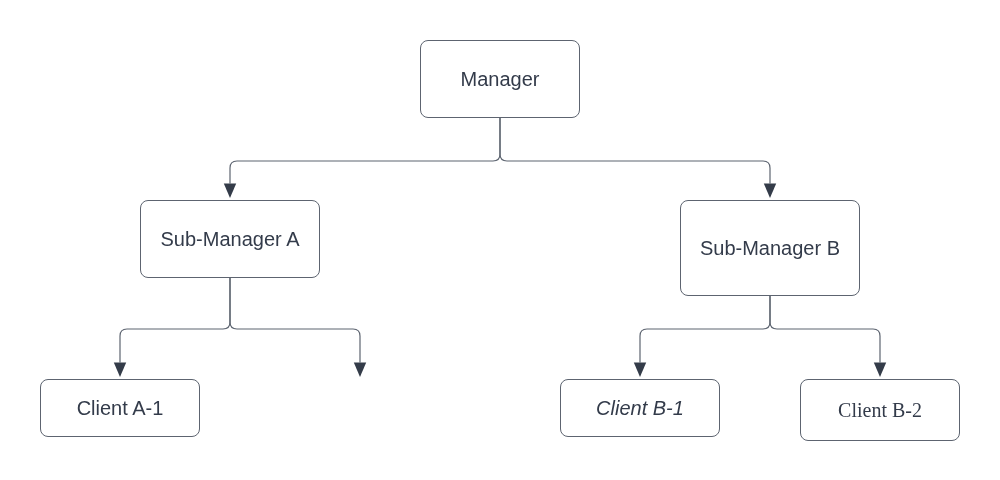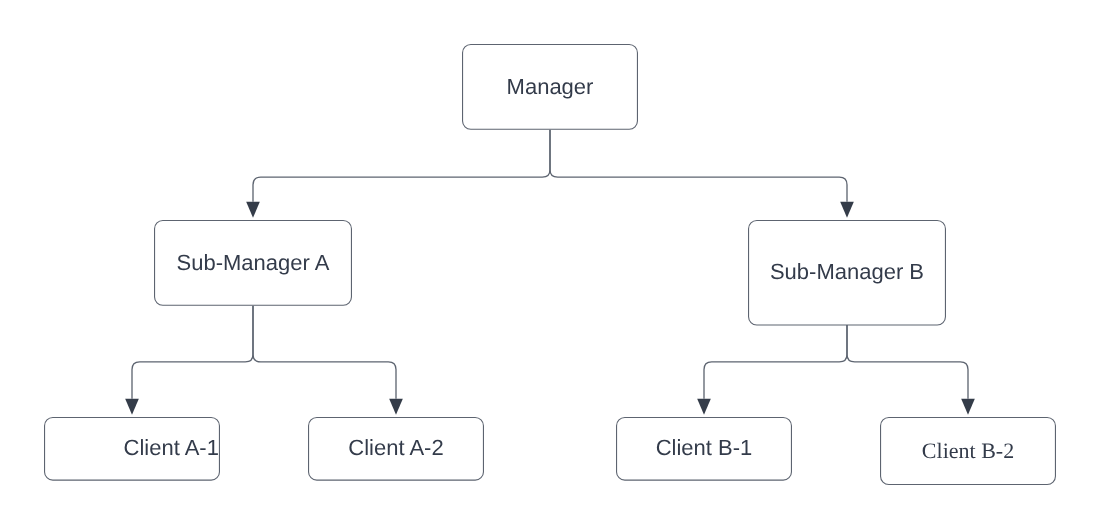--- a/index.html
+++ b/index.html
@@ -40,23 +40,23 @@
     display: flex;
     align-items: center;
     justify-content: center;
     font-size: 20px;
     color: #333b4a;
     white-space: nowrap;
   }
   .node-manager     { left: 420px; top: 40px;  width: 160px; height: 78px; }
   .node-sub-a       { left: 140px; top: 200px; width: 180px; height: 78px; }
   .node-sub-b       { left: 680px; top: 200px; width: 180px; height: 96px; }
-  .node-client-a1   { left: 40px;  top: 379px; width: 160px; height: 58px; justify-content: flex-end; }
+  .node-client-a1   { left: 40px;  top: 379px; width: 160px; height: 58px; }
   .node-client-a2   { left: 280px; top: 379px; width: 160px; height: 58px; }
-  .node-client-b1   { left: 560px; top: 379px; width: 160px; height: 58px; }
+  .node-client-b1   { left: 560px; top: 379px; width: 160px; height: 58px; font-style: italic; }
   .node-client-b2   { left: 800px; top: 379px; width: 160px; height: 62px; font-family: Liberation Serif, serif; }
 </style>
 </head>
 <body>
 
 <div class="canvas">
 
   <svg class="edges-layer" width="1000" height="480" viewBox="0 0 1000 480" xmlns="http://www.w3.org/2000/svg">
 
     <path class="edge" d="M500,118 L500,154 Q500,161 493,161 L237,161 Q230,161 230,168 L230,183.5"></path>
@@ -87,23 +87,20 @@
   </div>
 
   <div class="node node-sub-b">
     <span>Sub-Manager B</span>
   </div>
 
   <div class="node node-client-a1">
     <span>Client A-1</span>
   </div>
 
-  <div class="node node-client-a2">
-    <span>Client A-2</span>
-  </div>
 
   <div class="node node-client-b1">
     <span>Client B-1</span>
   </div>
 
   <div class="node node-client-b2">
     <span>Client B-2</span>
   </div>
 
 </div>

